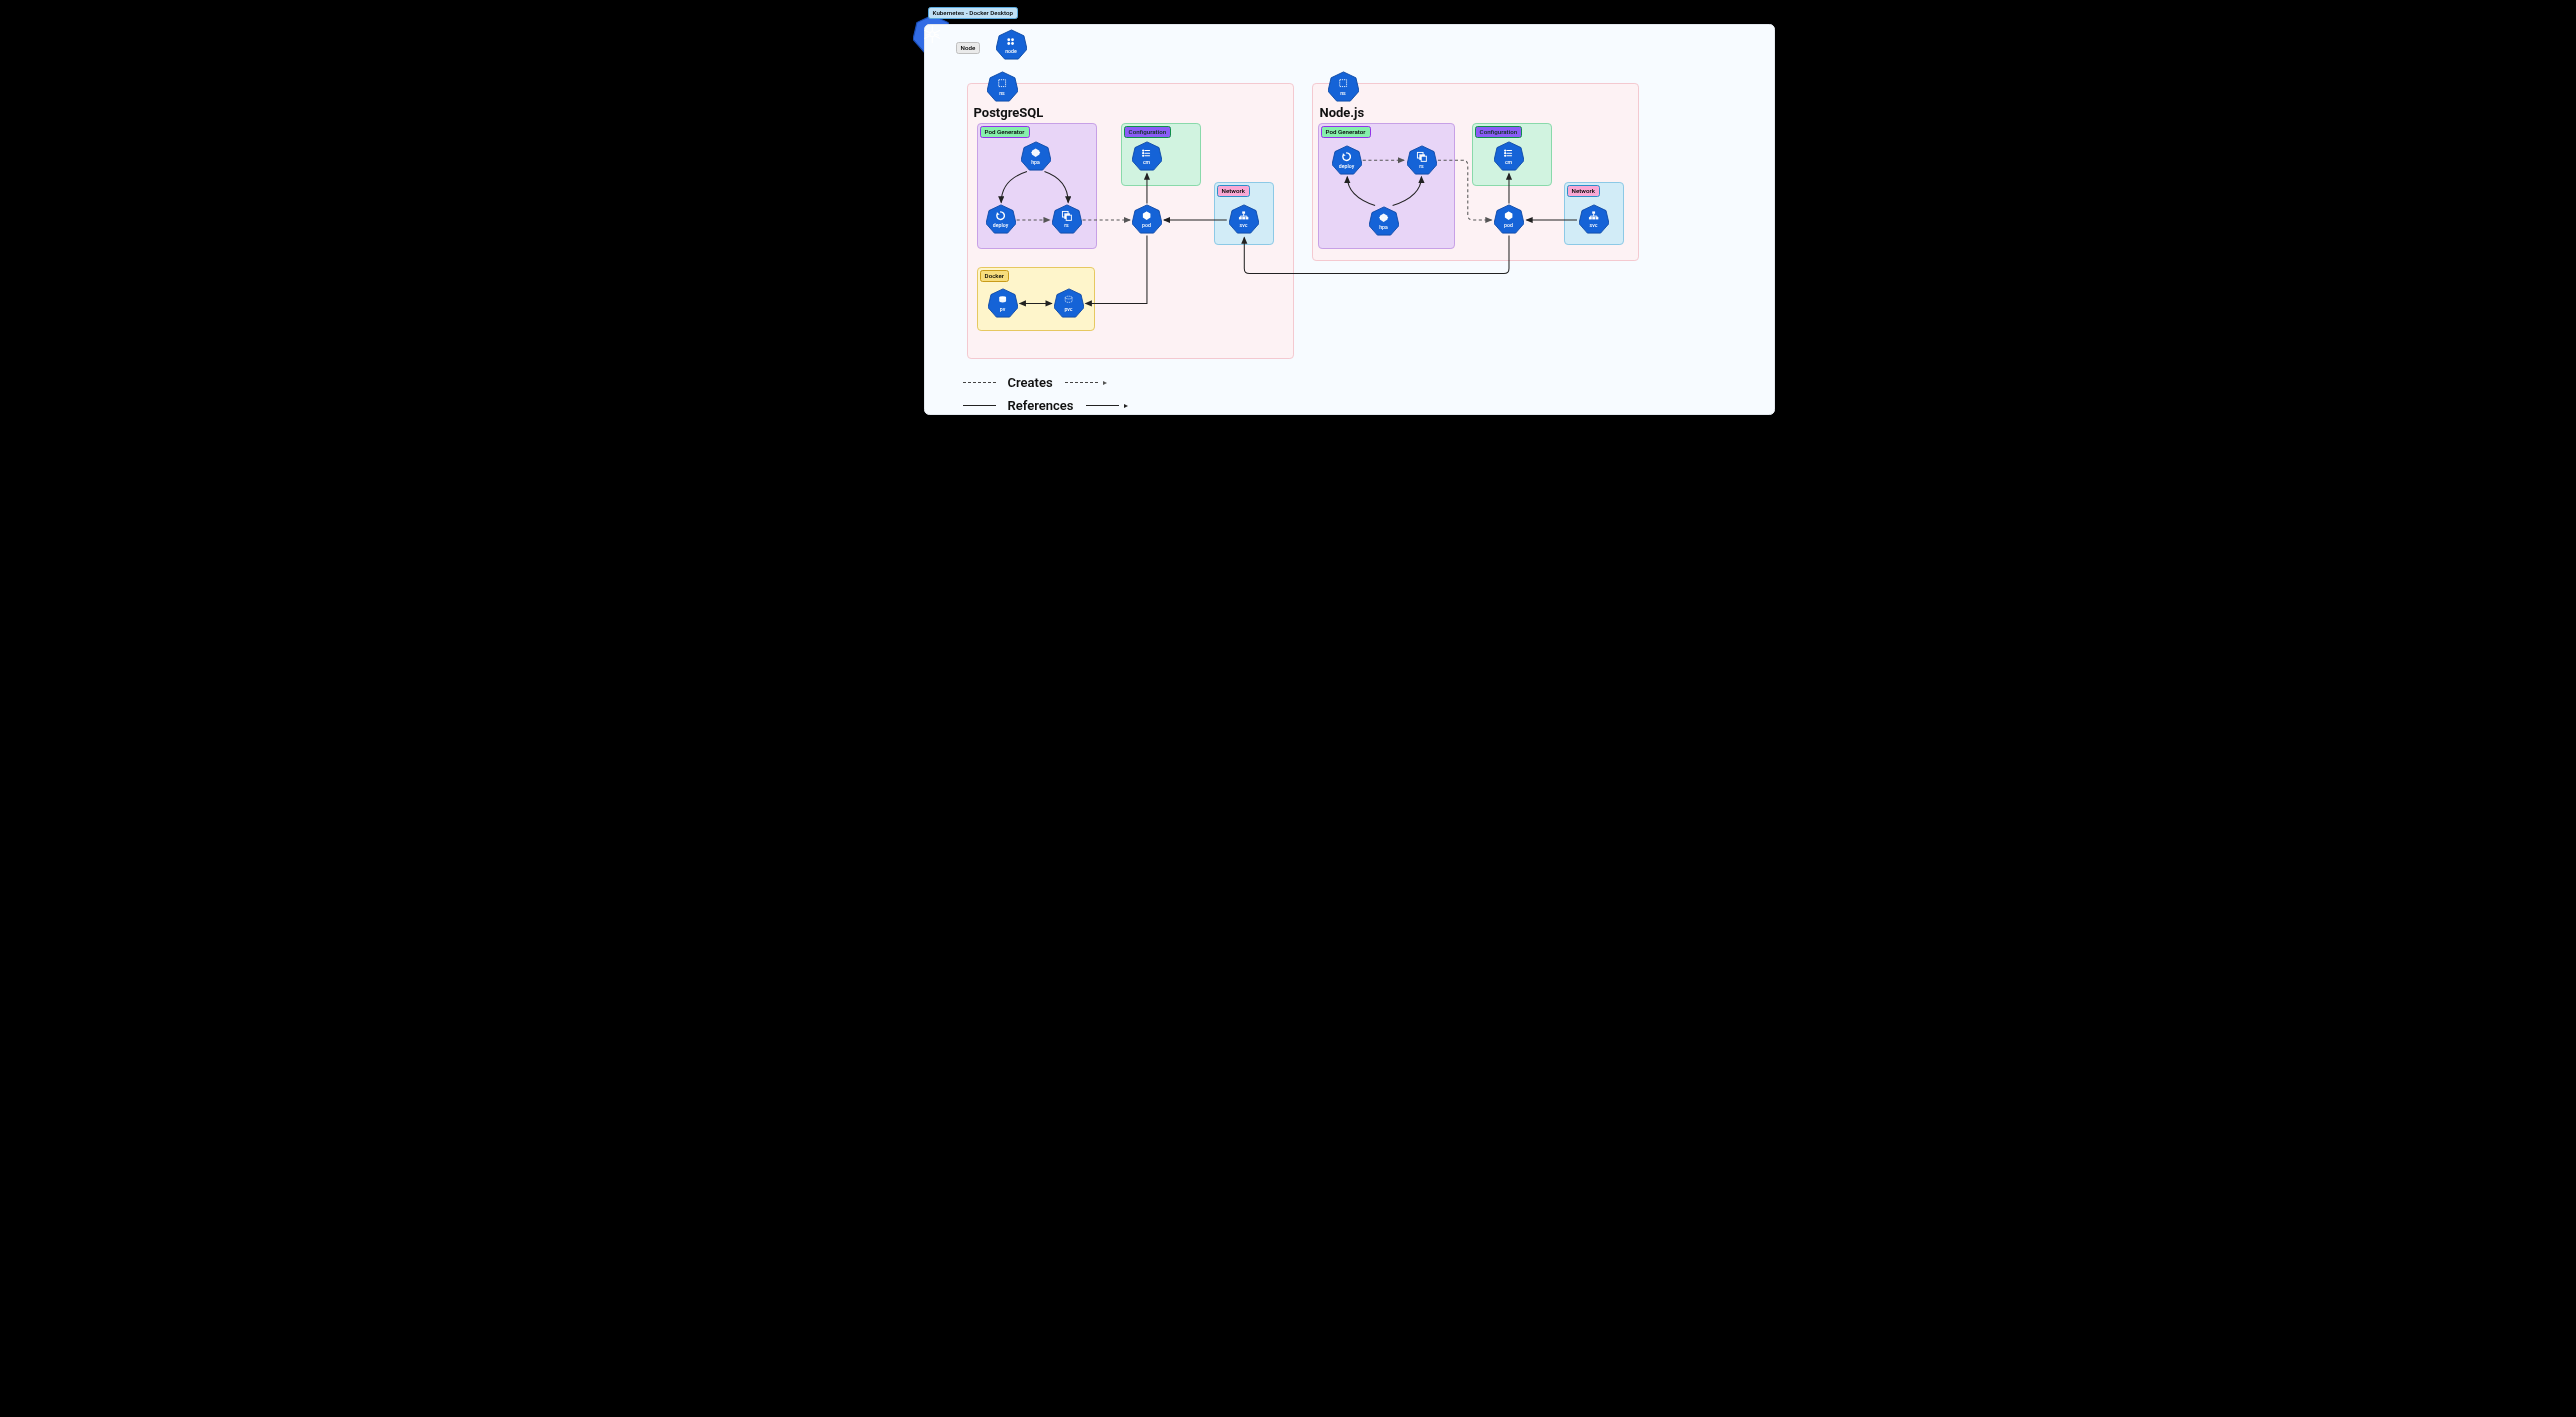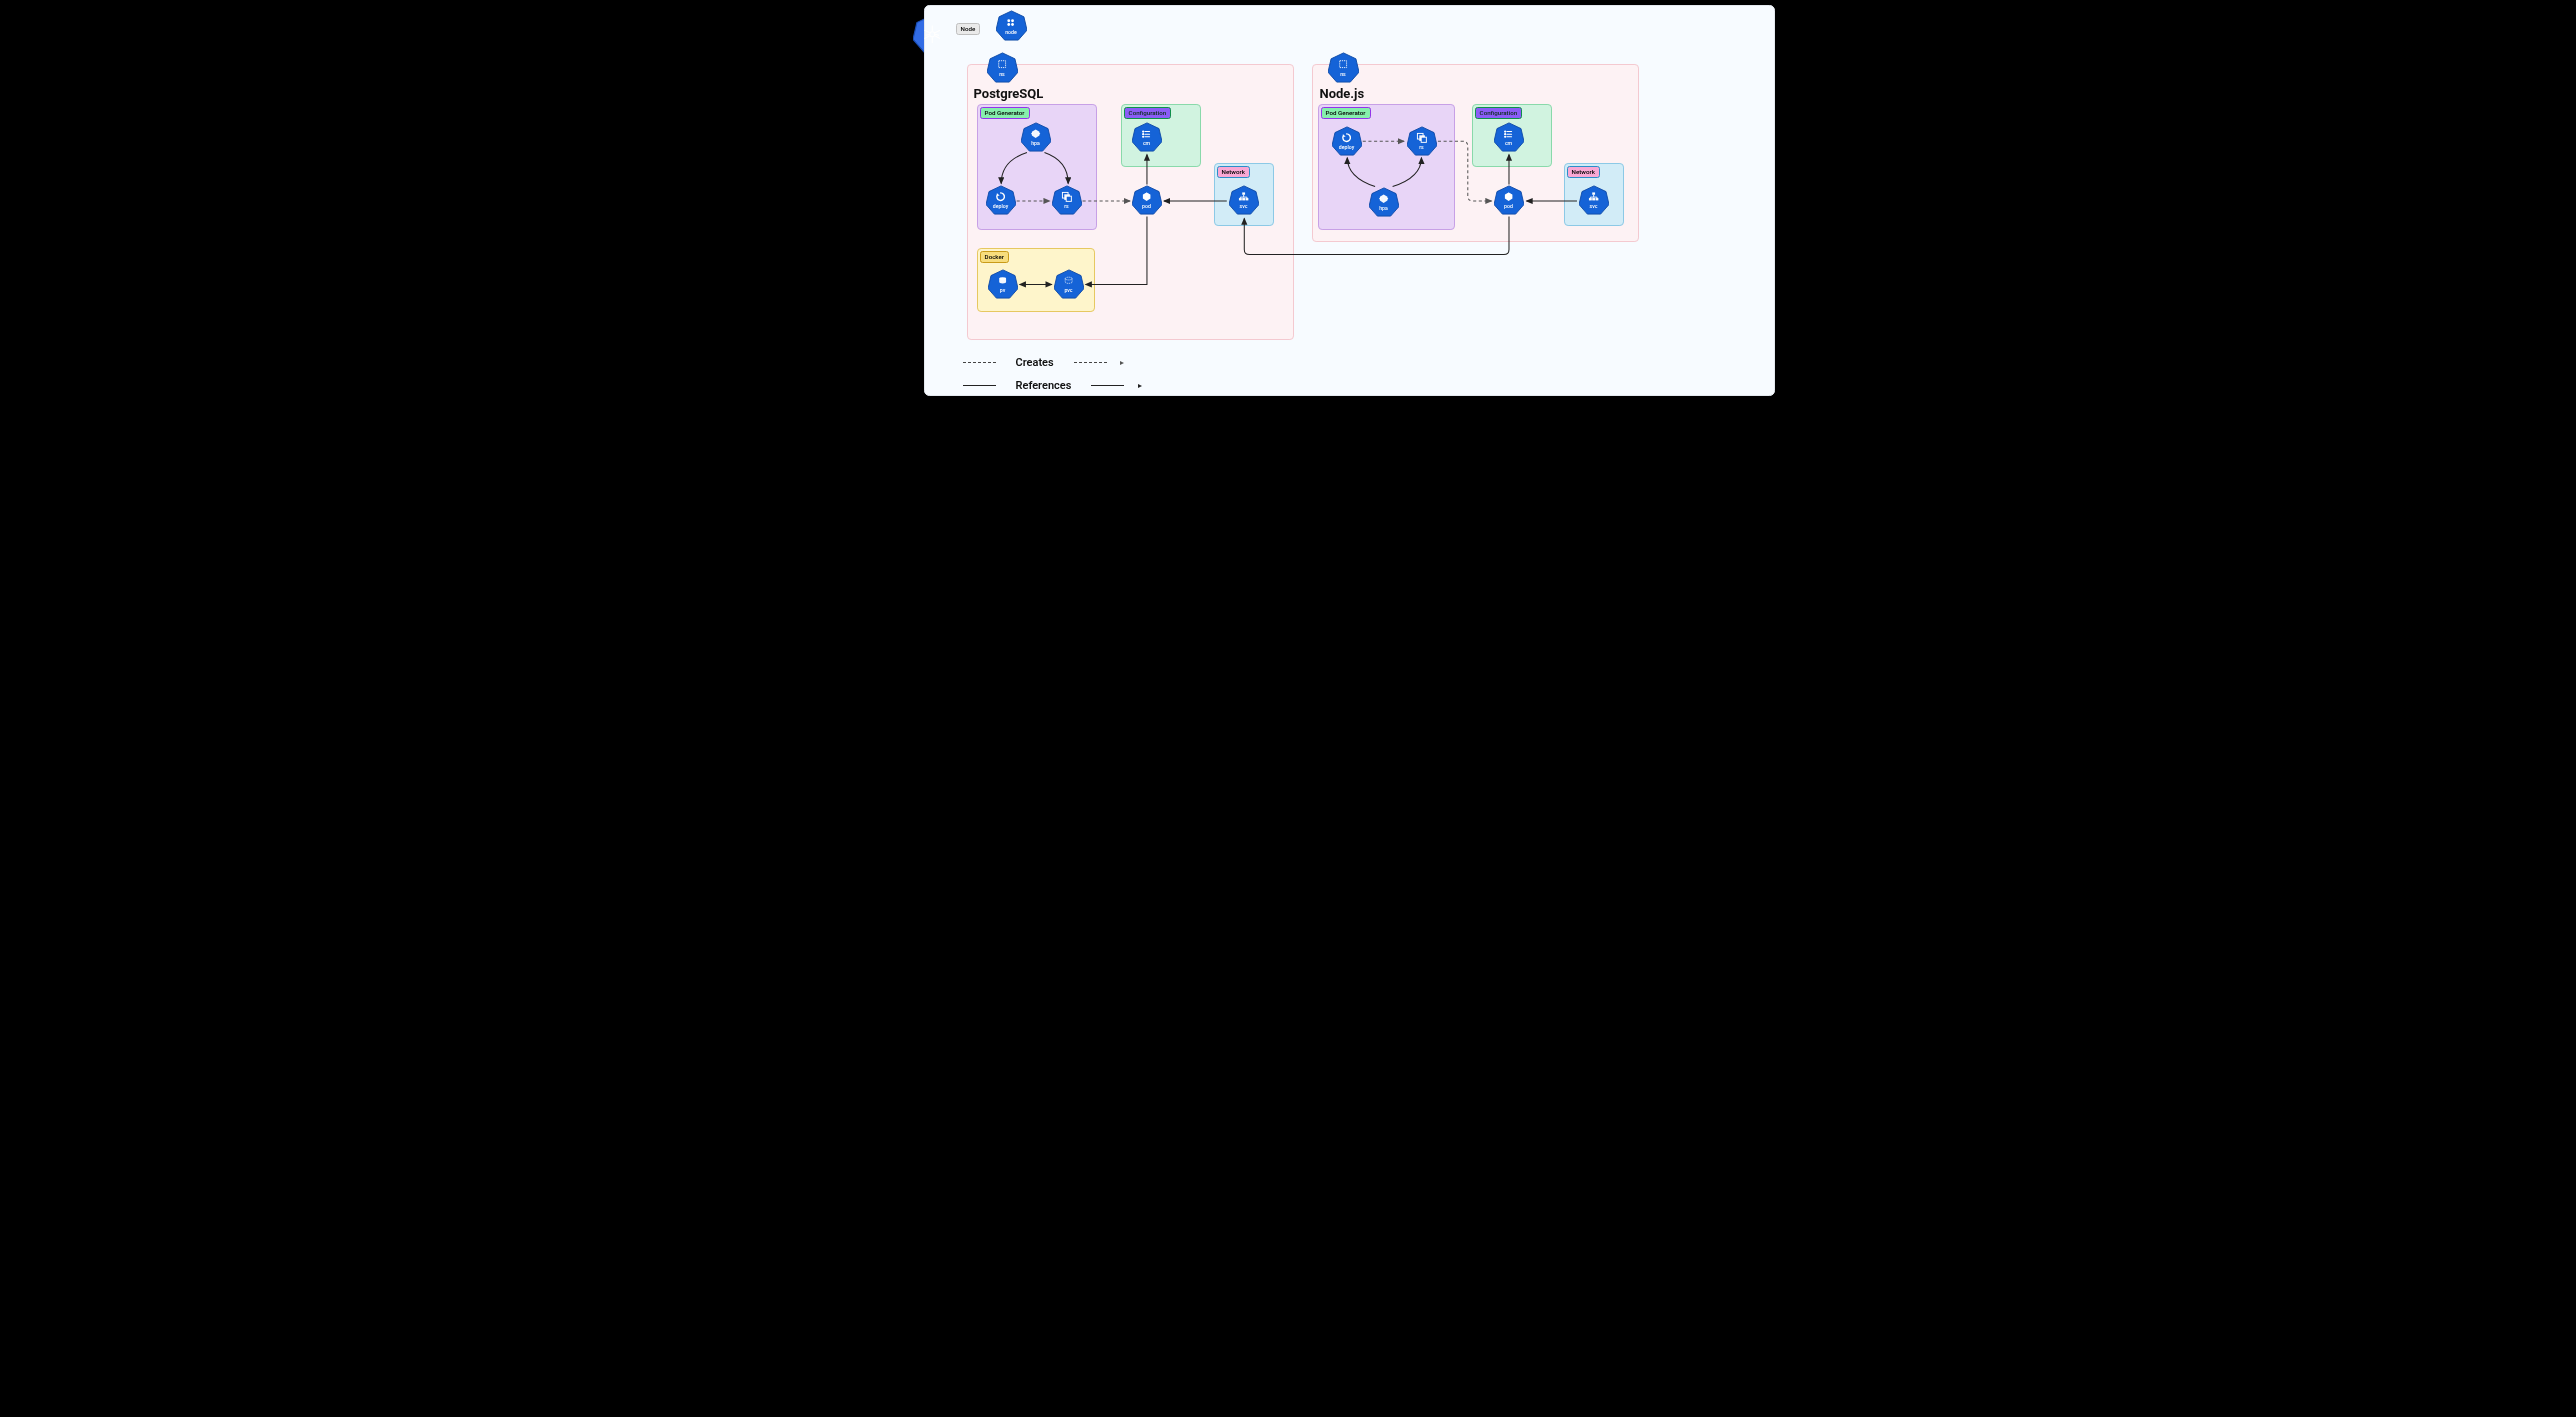--- a/index.html
+++ b/index.html
@@ -27,21 +27,21 @@
   }
   .stage{
     position:relative;
     width:777px;
     height:420px;
     margin:0 auto;
     background:var(--page-bg);
   }
   .canvas{
     position:absolute;
-    left:24px; top:5px;
+    left:24px; top:24px;
     width:851px; height:391px;
     background:var(--node-bg);
     border-radius:5.2px;
     border:0.5px solid #e3e8ee;
     padding-left:16px;
   }
   
   .tag{
     position:absolute;
     padding:1px 4.1px;
@@ -87,22 +87,22 @@
   .hept .glyph{position:relative;color:#fff;font-size:9.3px;line-height:1;z-index:2;display:flex;align-items:center;justify-content:center;width:15.5px;height:12.4px;}
   .hept .glabel{position:relative;color:#fff;font-size:5.2px;font-weight:500;z-index:2;margin-top:0.5px;}
   .hept.big{width:39px;height:39px;}
   .hept.big .glyph{font-size:12.4px;width:20.6px;height:17.5px;}
   .hept.sm{width:30px;height:30px;}
 
   
   .legend{
     position:absolute;
     left:38px;
-    display:flex;align-items:center;gap:20px;
-    font-size:11px;font-weight:600;color:#111;
+    display:flex;align-items:center;gap:12px;
+    font-size:13px;font-weight:600;color:#111;
   }
   .legend .line{width:33px;height:0;border-top:1px solid #222;}
   .legend .line.dashed{border-top:1px dashed #444;}
   .legend .arrowcap{width:0;height:0;border-left:4.1px solid #222;border-top:2.6px solid transparent;border-bottom:2.6px solid transparent;margin-left:-6.2px;}
 
   svg.arrows{position:absolute;top:0;left:0;pointer-events:none;}
 </style>
 </head>
 <body>
 

